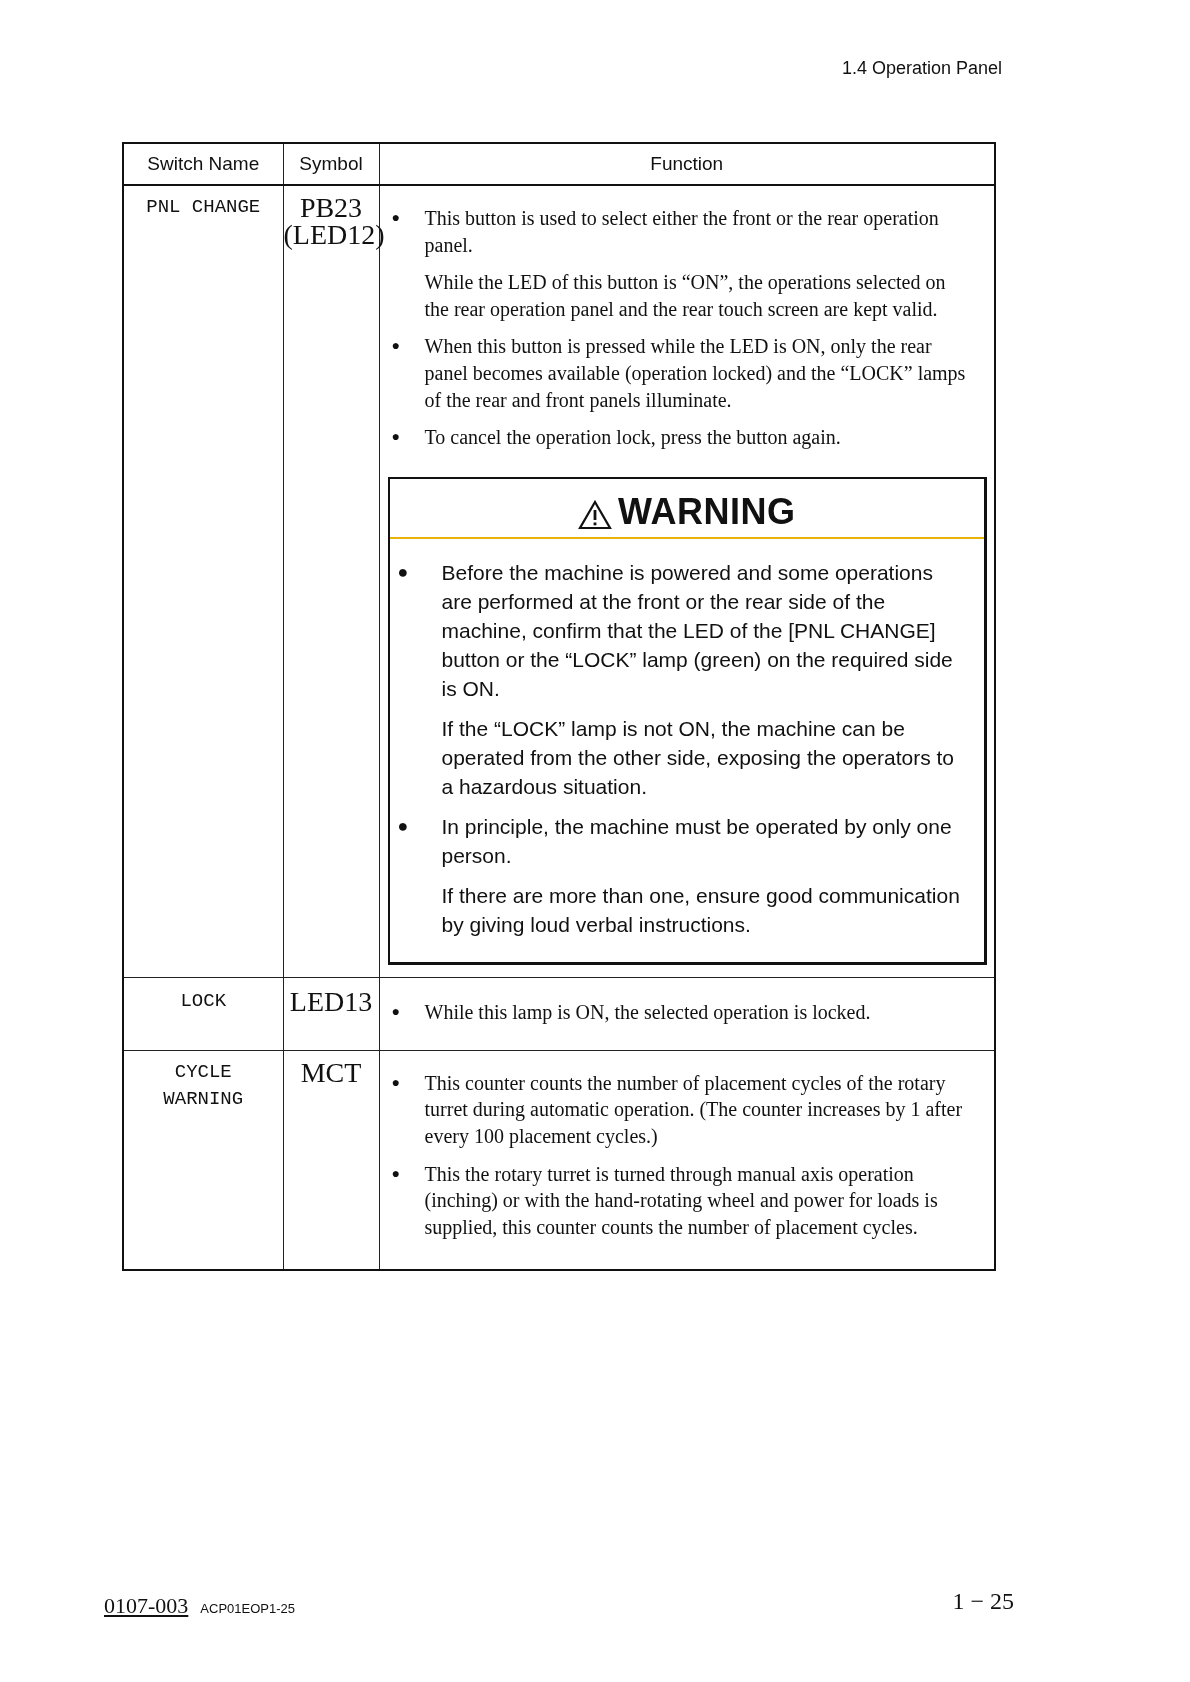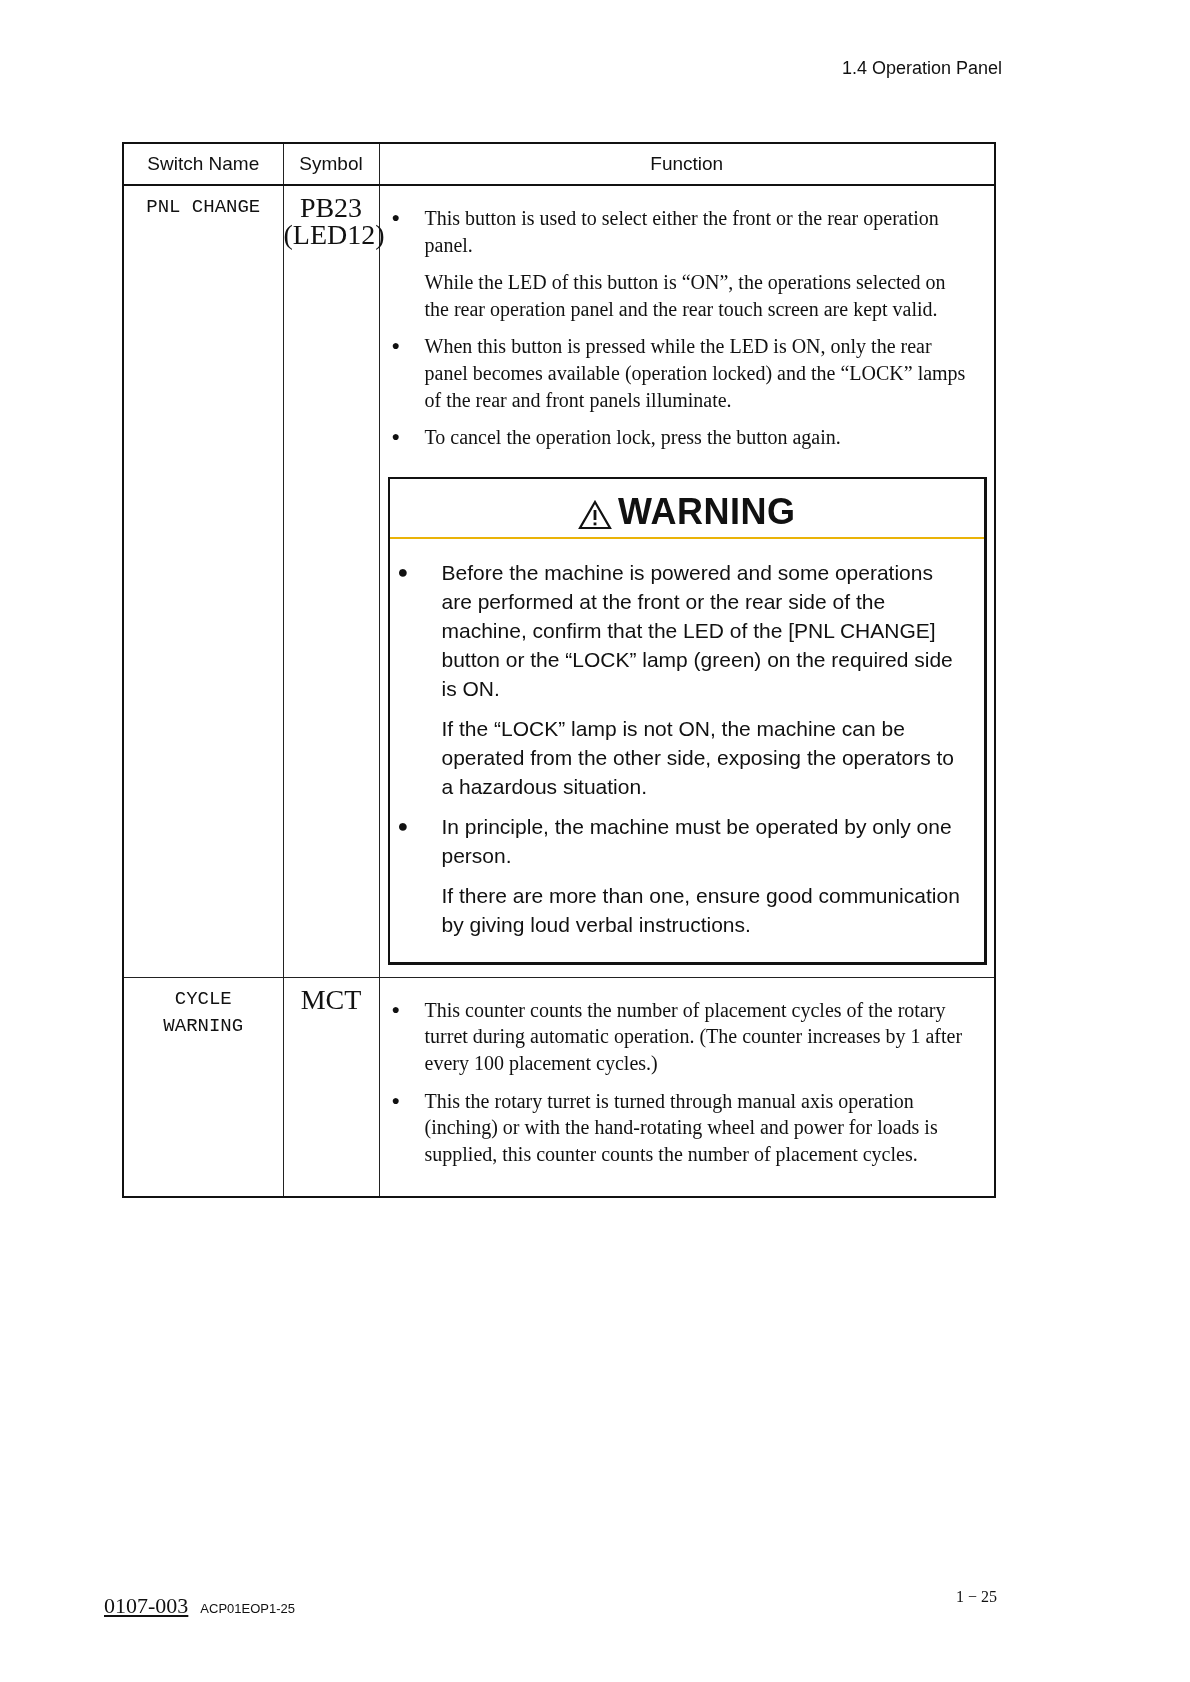--- a/index.html
+++ b/index.html
@@ -36,21 +36,21 @@
   .warning-body ul li { font-size: 21px; line-height: 29px; padding-left: 33px; }
   .warning-body ul li .dot { left: 0; font-size: 18px; }
 
   .row-lock td { height: 50px; }
   .row-lock .name-cell, .row-lock .sym-cell { padding-top: 10px !important; }
   .row-lock .func-cell { padding-top: 10px !important; }
 
   .footer-left { position: absolute; left: 104px; top: 1593px; }
   .doc-num { font-size: 22px; text-decoration: underline; }
   .doc-code { font-size: 13px; margin-left: 8px; }
-  .footer-right { position: absolute; right: 193px; top: 1588px; font-size: 16px; }
+  .footer-right { position: absolute; right: 176px; top: 1588px; font-size: 24px; }
 </style>
 </head>
 <body>
 
 <div class="running-head sans">1.4 Operation Panel</div>
 
 <table class="spec">
   <colgroup>
       <col class="c1">
       <col class="c2">
@@ -110,20 +110,36 @@
                 <span class="dot">●</span>
                 <p>In principle, the machine must be operated by only one person.</p>
                 <p>If there are more than one, ensure good communication by giving loud verbal instructions.</p>
               </li>
             </ul>
           </div>
         </div>
       </td>
     </tr>
 
+    <tr class="row-lock">
+      <td class="name-cell sans">
+        <span>LOCK</span>
+      </td>
+      <td class="sym-cell serif">
+        <div>LED13</div>
+      </td>
+      <td class="func-cell">
+        <ul class="bullets serif">
+          <li>
+            <span class="dot">●</span>
+            <p>While this lamp is ON, the selected operation is locked.</p>
+          </li>
+        </ul>
+      </td>
+    </tr>
 
     <tr>
       <td class="name-cell sans">
         <div>CYCLE</div>
         <div>WARNING</div>
       </td>
       <td class="sym-cell serif">
         <div>MCT</div>
       </td>
       <td class="func-cell" style="padding-bottom:18px !important;">

